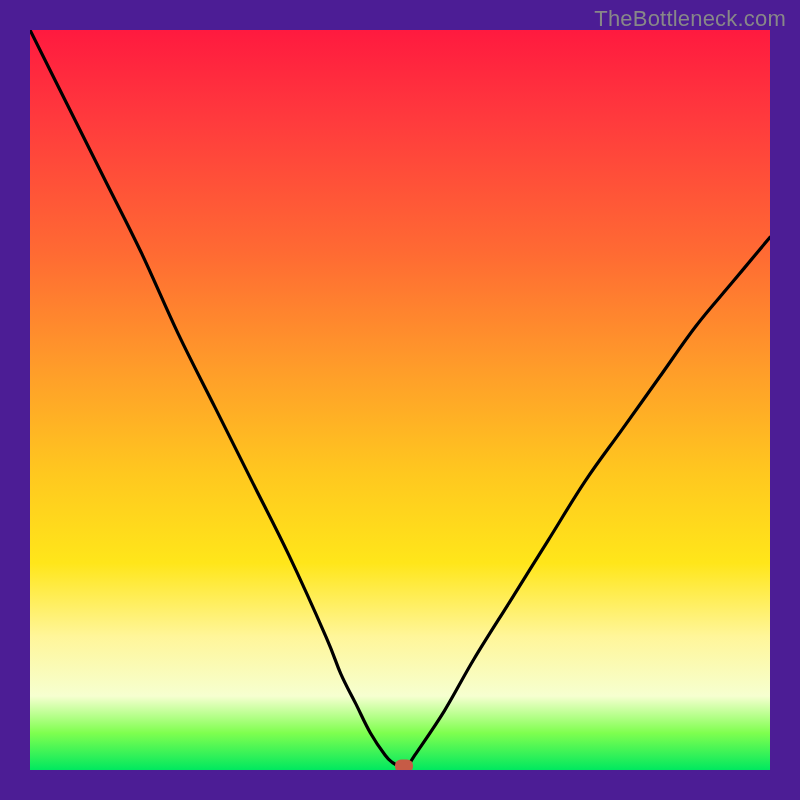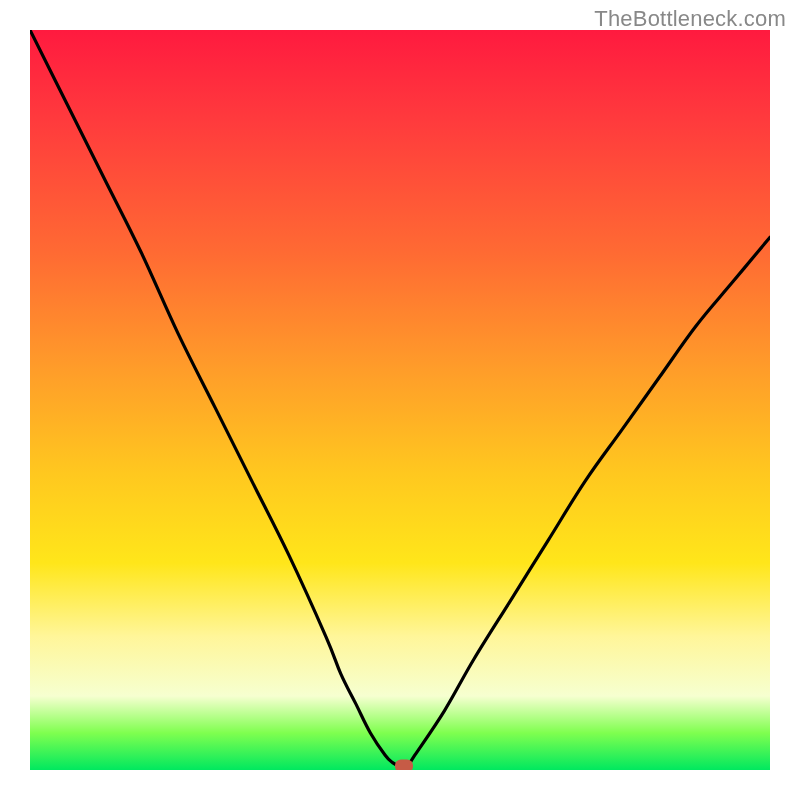--- a/index.html
+++ b/index.html
@@ -10,21 +10,21 @@
     background: #000;
     font-family: Arial, Helvetica, sans-serif;
     overflow: hidden;
   }
   .frame {
     position: absolute;
     left: 0;
     top: 0;
     width: 800px;
     height: 800px;
-    background: #ffffff;
+    background: #4c1d95;
   }
   .watermark {
     position: absolute;
     top: 6px;
     right: 14px;
     color: #888;
     font-size: 22px;
     letter-spacing: 0.2px;
     user-select: none;
   }

